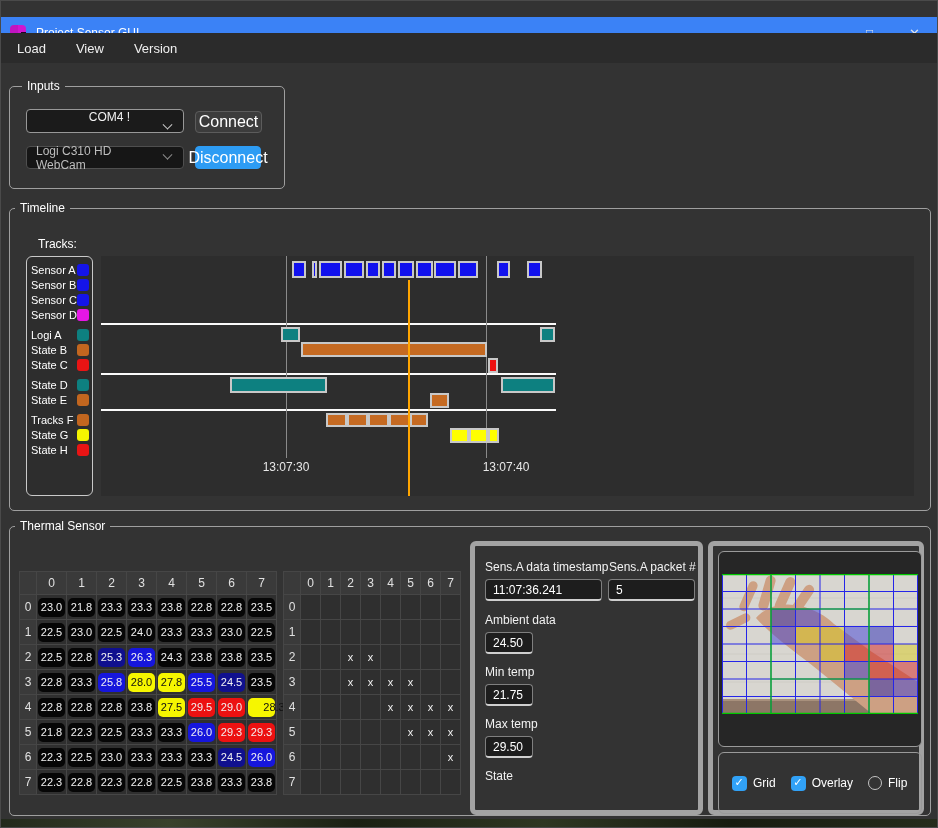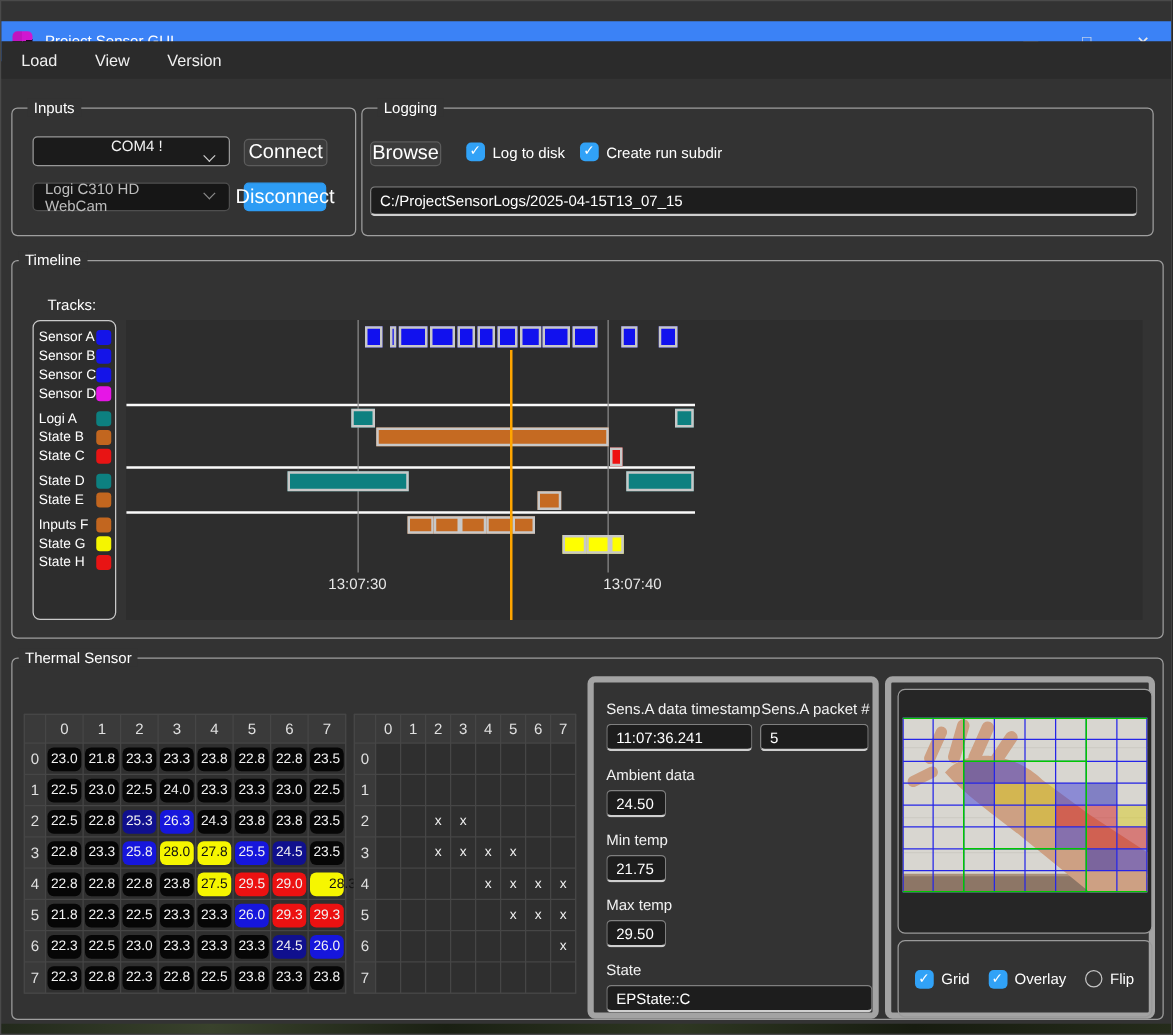--- a/index.html
+++ b/index.html
@@ -114,35 +114,20 @@
         <span class="chev"></span>
       </div>
       <button class="btn" id="btn-connect">Connect</button>
       <div class="combo disabled" id="cam-combo">
         <span>Logi C310 HD WebCam</span>
         <span class="chev"></span>
       </div>
       <button class="btn primary" id="btn-disconnect">Disconnect</button>
     </section>
 
-    <section class="groupbox" id="g-logging">
-      <span class="glabel">Logging</span>
-      <button class="btn" id="btn-browse">Browse</button>
-      <div class="check-wrap" id="chk-log">
-        <span class="checkbox checked"></span>
-        <span class="check-label">Log to disk</span>
-      </div>
-      <div class="check-wrap" id="chk-subdir">
-        <span class="checkbox checked"></span>
-        <span class="check-label">Create run subdir</span>
-      </div>
-      <div class="field" id="path-field">
-        <span>C:/ProjectSensorLogs/2025-04-15T13_07_15</span>
-      </div>
-    </section>
 
     <section class="groupbox" id="g-timeline">
       <span class="glabel tight">Timeline</span>
       <div class="tracks-label">Tracks:</div>
       <div class="legend" id="legend">
           <div class="legend-group">
             <div class="legend-row">
               <span class="legend-label">Sensor A</span>
               <span class="chip" style="background: rgb(20, 20, 232);"></span>
             </div>
@@ -178,21 +163,21 @@
               <span class="legend-label">State D</span>
               <span class="chip" style="background: rgb(13, 128, 128);"></span>
             </div>
             <div class="legend-row">
               <span class="legend-label">State E</span>
               <span class="chip" style="background: rgb(194, 102, 31);"></span>
             </div>
           </div>
           <div class="legend-group">
             <div class="legend-row">
-              <span class="legend-label">Inputs F</span>
+              <span class="legend-label">Tracks F</span>
               <span class="chip" style="background: rgb(194, 102, 31);"></span>
             </div>
             <div class="legend-row">
               <span class="legend-label">State G</span>
               <span class="chip" style="background: rgb(245, 245, 0);"></span>
             </div>
             <div class="legend-row">
               <span class="legend-label">State H</span>
               <span class="chip" style="background: rgb(232, 20, 20);"></span>
             </div>
@@ -549,23 +534,20 @@
           </div>
         <span class="dlabel l-min">Min temp</span>
         <div class="field f-min">
             <span>21.75</span>
           </div>
         <span class="dlabel l-max">Max temp</span>
         <div class="field f-max">
             <span>29.50</span>
           </div>
         <span class="dlabel l-st">State</span>
-        <div class="field f-st">
-            <span>EPState::C</span>
-          </div>
       </div>
 
       <div class="panel" id="camera-panel">
         <div class="imgbox">
           <svg class="cam" viewBox="0 0 196 140">
             <rect x="0" y="0" width="196" height="140" fill="#d8d6d0"></rect>
             <g opacity="0.35" stroke="#bdbab2" stroke-width="1">
               <line x1="0" y1="24" x2="196" y2="24"></line>
                 <line x1="0" y1="52" x2="196" y2="52"></line>
               <line x1="0" y1="80" x2="196" y2="80"></line>

